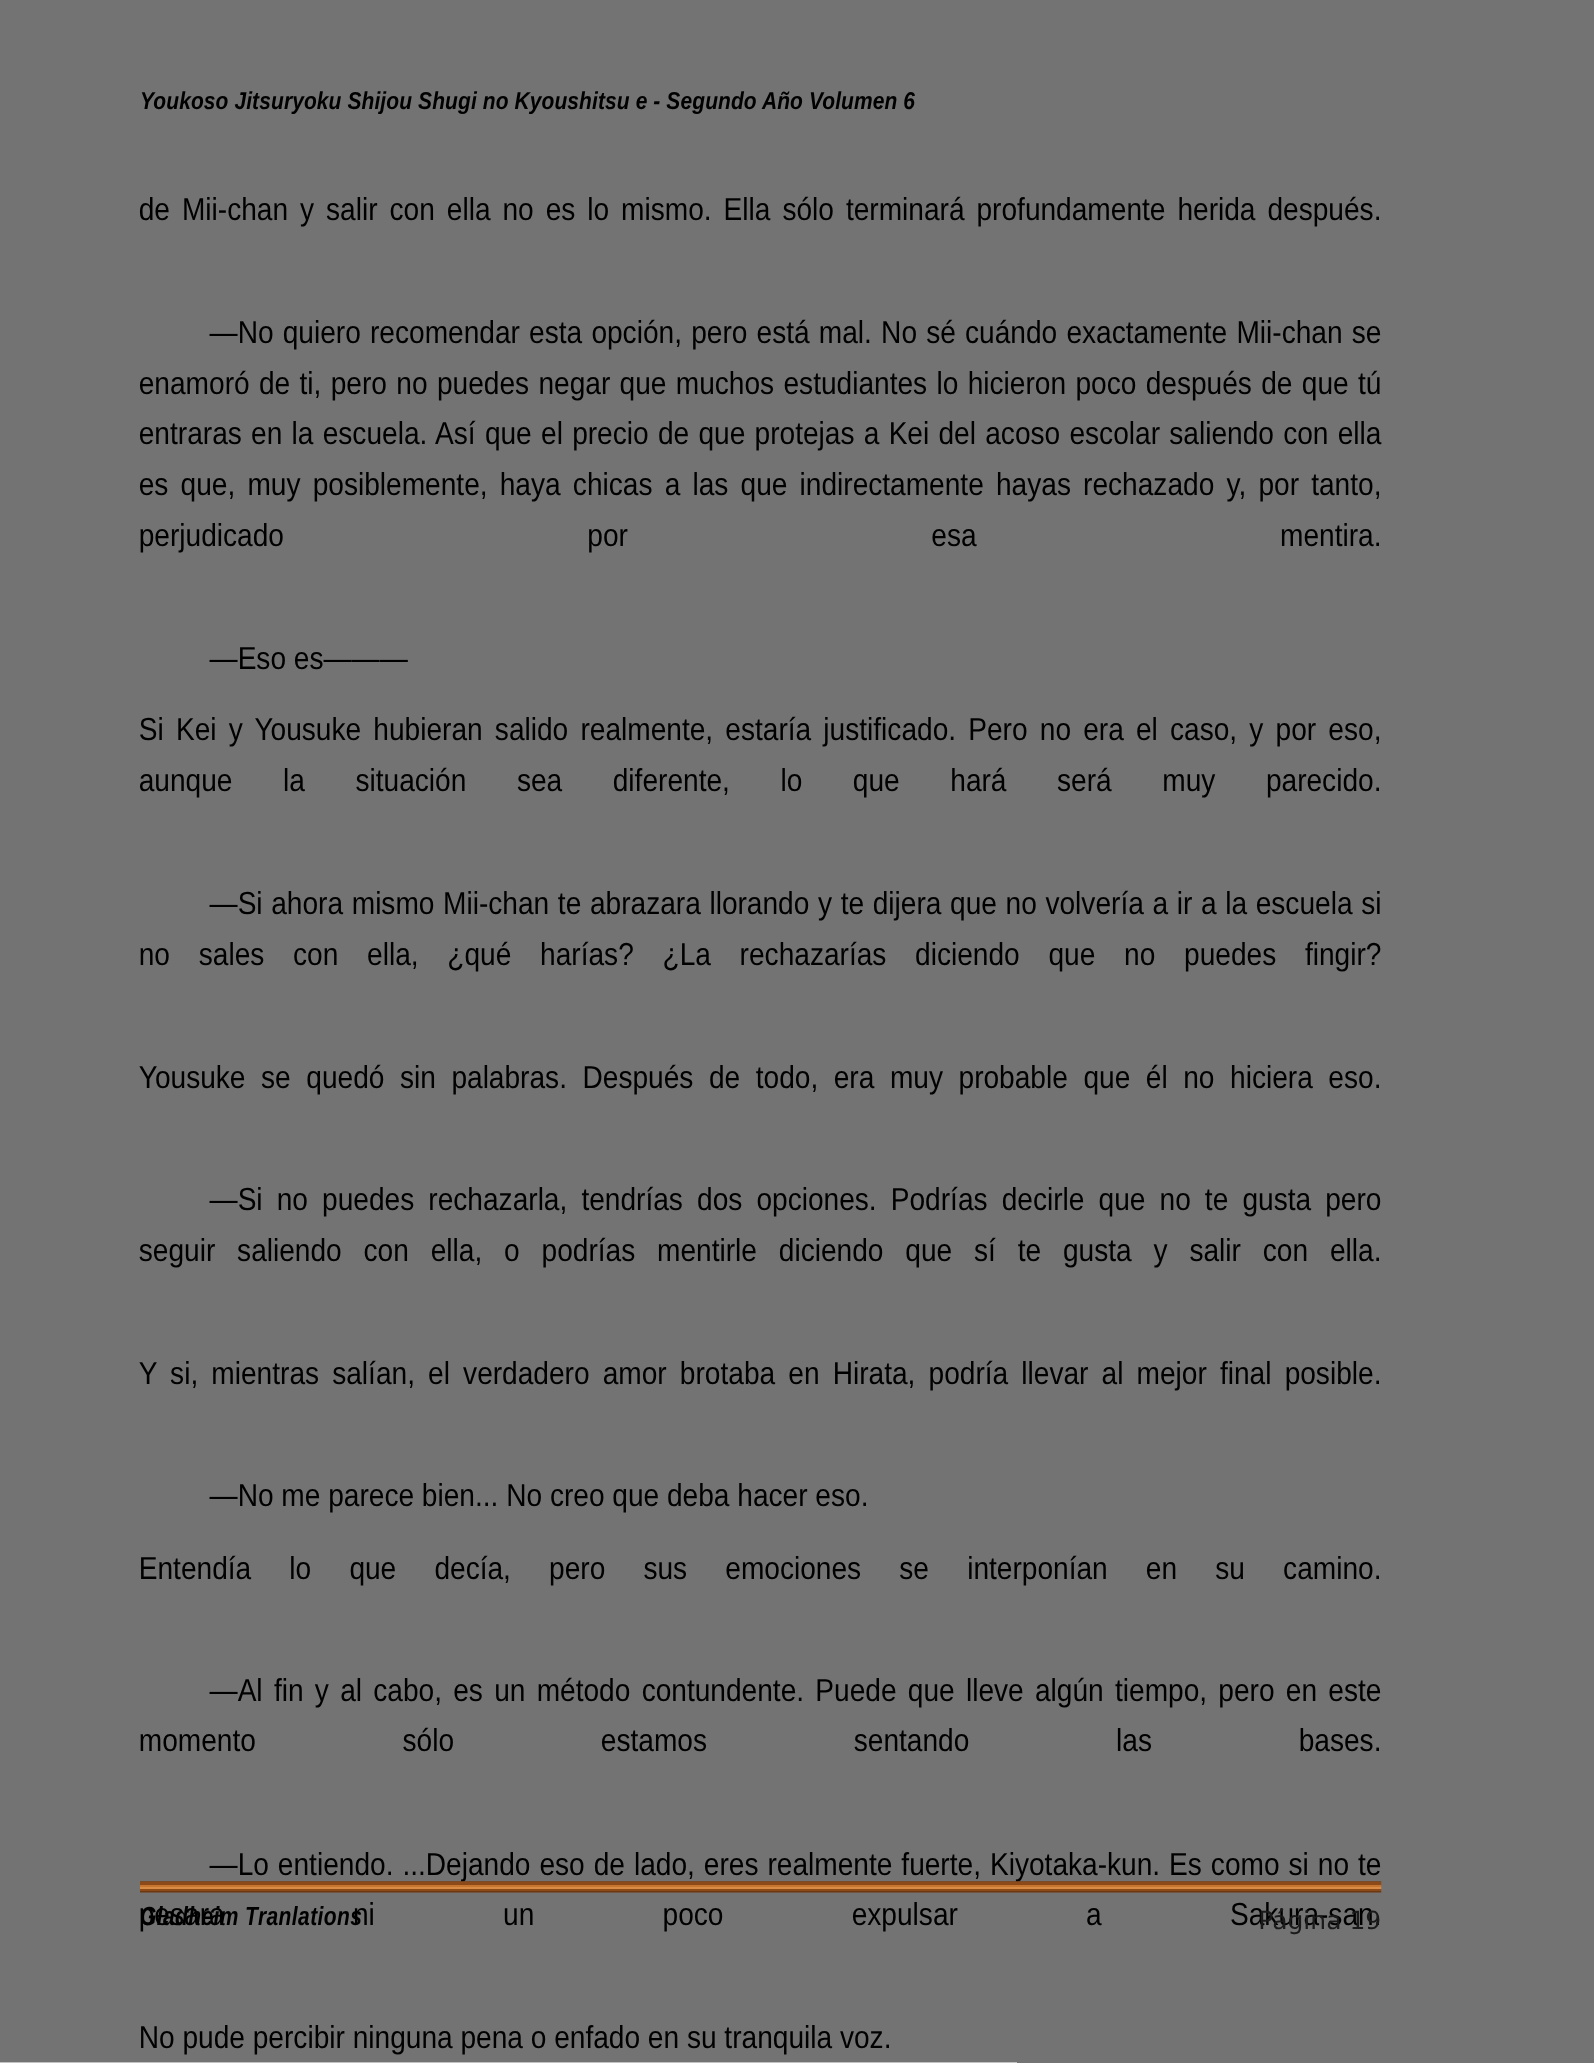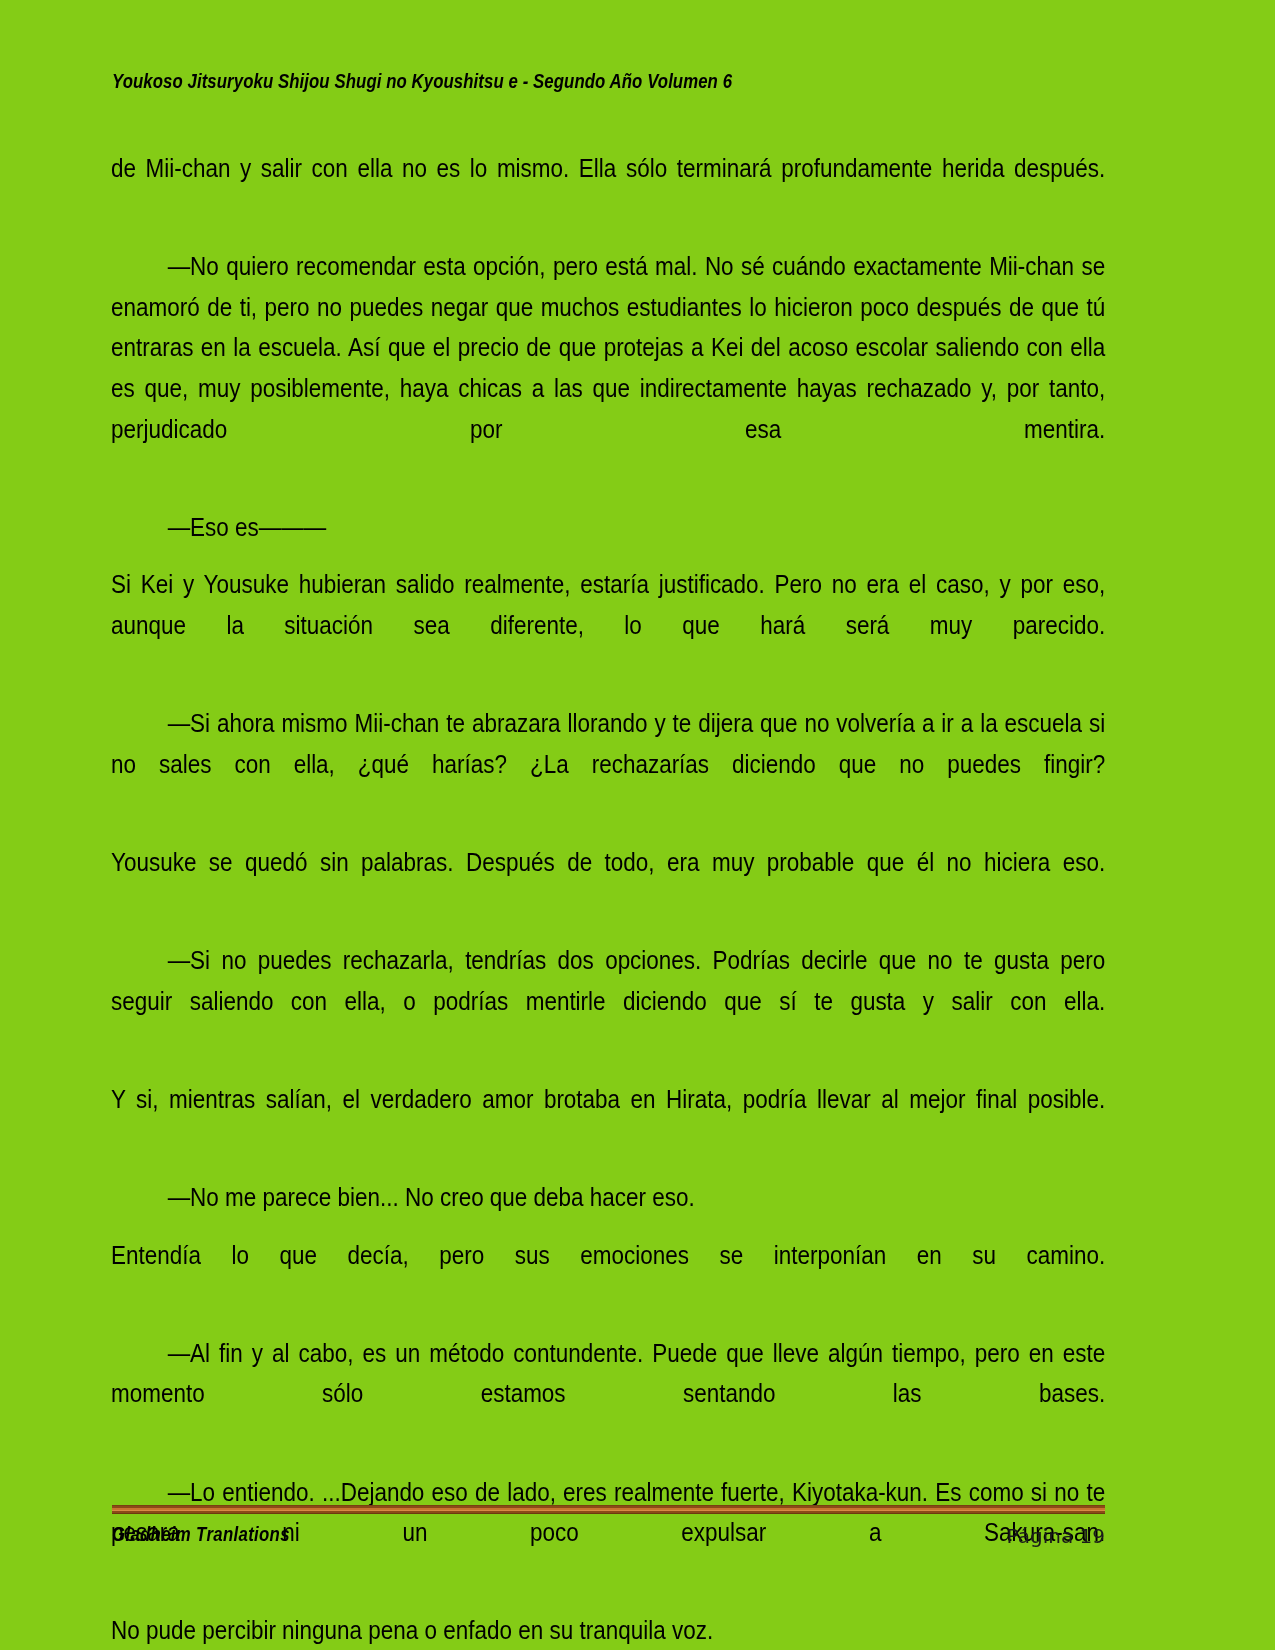--- a/index.html
+++ b/index.html
@@ -13,21 +13,21 @@
     height: 1650px;
     overflow: hidden;
     font-family: "Liberation Sans", sans-serif;
     color: #000000;
     position: relative;
   }
 
   .page {
     position: absolute;
     inset: 0;
-    background: #84cc16;
+    background: #737373;
     box-sizing: border-box;
   }
 
   
   .doc-header {
     position: absolute;
     left: 112px;
     top: 70px;
     width: 1000px;
     font-family: "Liberation Sans", sans-serif;

